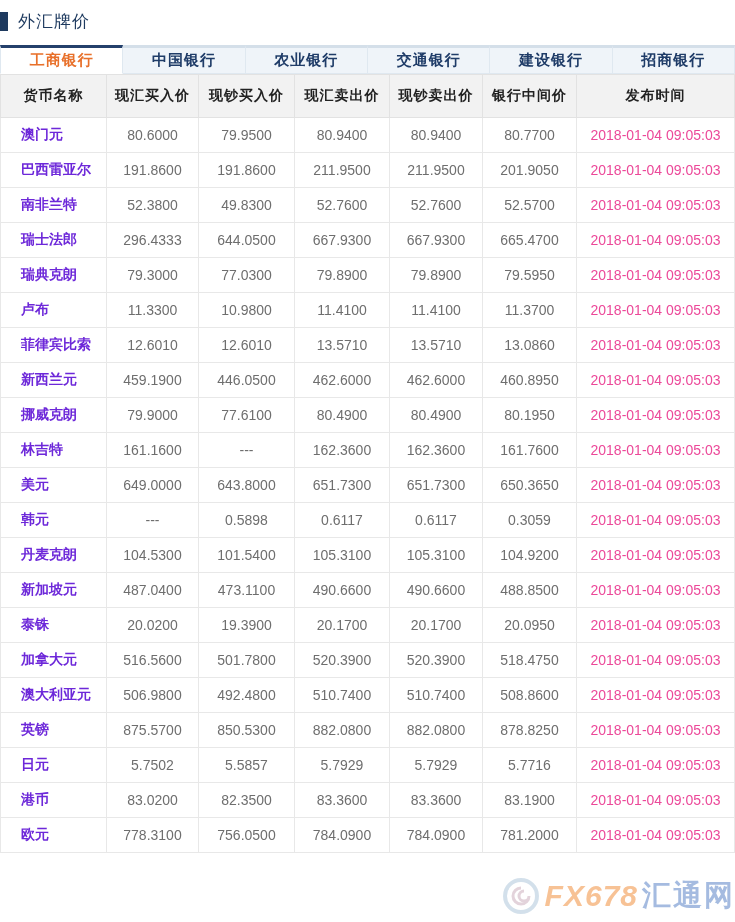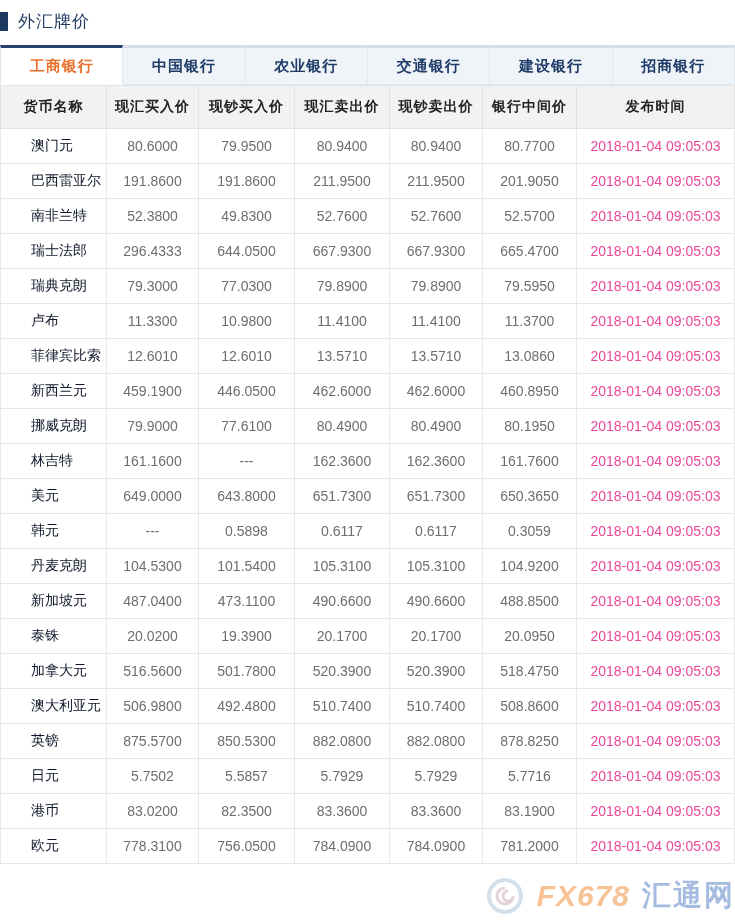--- a/index.html
+++ b/index.html
@@ -8,21 +8,21 @@
     font-family: "Liberation Sans", sans-serif;
     background: #ffffff;
     position: relative;
     overflow: hidden;
   }
   
   .title-row { display: flex; align-items: center; margin: 8px 0 0 0; height: 26px; }
   .title-accent { width: 8px; height: 19px; background: #1e3a5f; }
   .title-text { margin-left: 10px; font-size: 17px; font-weight: normal; color: #1e3a5f; letter-spacing: 1px; }
   
-  .tabs { display: flex; margin-top: 11px; height: 40px; }
+  .tabs { display: flex; margin-top: 11px; height: 29px; }
   .tab {
     flex: 1; display: flex; align-items: center; justify-content: center;
     background: #eff4f9; color: #1f3c68; font-size: 15px; font-weight: bold;
     border: 1px solid #dfe8f0; border-left: none;
     border-top: 3px solid #d4dfe9;
     cursor: pointer; letter-spacing: 1px;
   }
   .tab:first-child { border-left: 1px solid #dfe8f0; }
   .tab.active {
     background: #ffffff; color: #e8702a;
@@ -33,26 +33,26 @@
   table.rates { width: 735px; border-collapse: collapse; table-layout: fixed; }
   table.rates th {
     height: 43px; background: #f2f2f2; color: #222222;
     font-size: 14px; font-weight: bold; text-align: center;
     border: 1px solid #e2e2e2; letter-spacing: 1px;
   }
   table.rates td {
     height: 35px; color: #6e6e6e; font-size: 14px; text-align: center;
     border: 1px solid #e8e8e8; background: transparent; white-space: nowrap;
   }
-  table.rates td.currency { text-align: left; padding-left: 30px; color: #0f172a; }
+  table.rates td.currency { text-align: left; padding-left: 20px; color: #6d28d9; font-weight: bold; }
   table.rates td.time { color: #ec4899; }
   
   .watermark {
     position: absolute; right: 0px; bottom: 6px;
-    display: flex; align-items: center; gap: 12px;
+    display: flex; align-items: center; gap: 4px;
     opacity: 0.5; pointer-events: none; z-index: 5;
   }
   .wm-brand { font-size: 30px; font-weight: bold; font-style: italic; color: #f0862e; letter-spacing: 1px; }
   .wm-site { font-size: 29px; font-weight: bold; color: #4d7ac2; letter-spacing: 2px; }
 </style>
 </head>
 <body>
 
 <div class="title-row">
   <span class="title-accent"></span>

